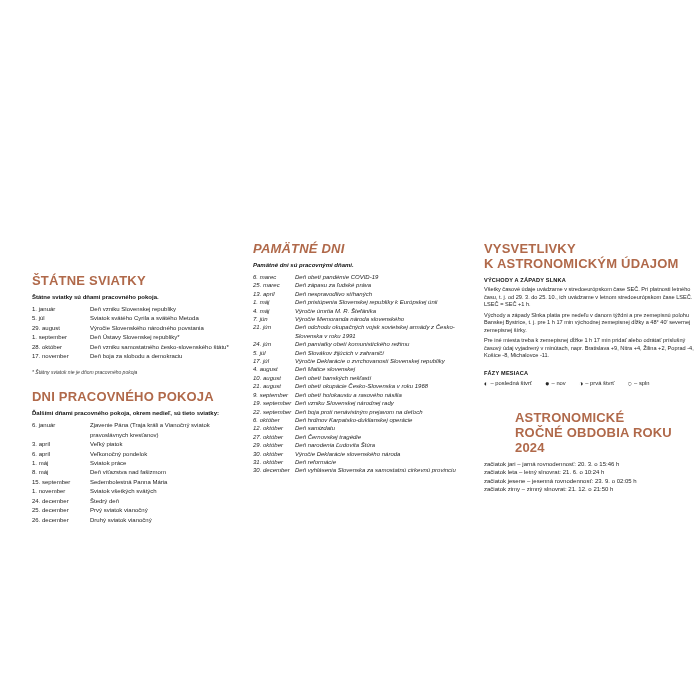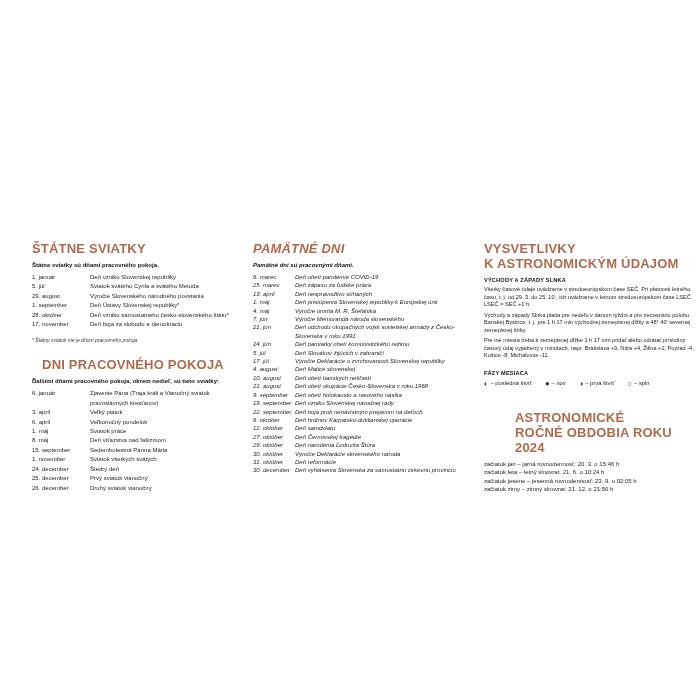--- a/index.html
+++ b/index.html
@@ -9,21 +9,21 @@
   }
   html,body{margin:0;padding:0;}
   body{
     width:700px;height:700px;position:relative;overflow:hidden;
     background:var(--bg);
     font-family:"Liberation Sans", sans-serif;
     color:var(--text);
     -webkit-font-smoothing:antialiased;
   }
   .col{position:absolute;top:241px;}
-  #col-left{left:32px;width:202px;}
+  #col-left{left:32px;width:202px;margin-top:32px;}
   #col-mid{left:253px;width:226px;font-style:italic;}
   #col-right{left:484px;width:214px;}
 
   .section-title{
     color:var(--accent);
     font-weight:bold;
     font-size:13px;
     line-height:15px;
     letter-spacing:0.2px;
     margin:0 0 5px 0;
@@ -49,21 +49,21 @@
   #col-left .row .date,#col-left .row .label{line-height:9.4px;}
   #col-mid  .row .date,#col-mid  .row .label{line-height:8.4px;}
 
   .footnote{
     font-style:italic;
     font-size:5px;
     line-height:7px;
     color:#3a3a3a;
     margin-top:8px;
   }
-  .block-gap{margin-top:13px;text-align:center;}
+  .block-gap{margin-top:13px;}
 
   .subhead{
     font-weight:bold;
     font-size:5.6px;
     line-height:8px;
     letter-spacing:0.2px;
     color:#111;
     margin:0 0 2px 0;
   }
   .para{

